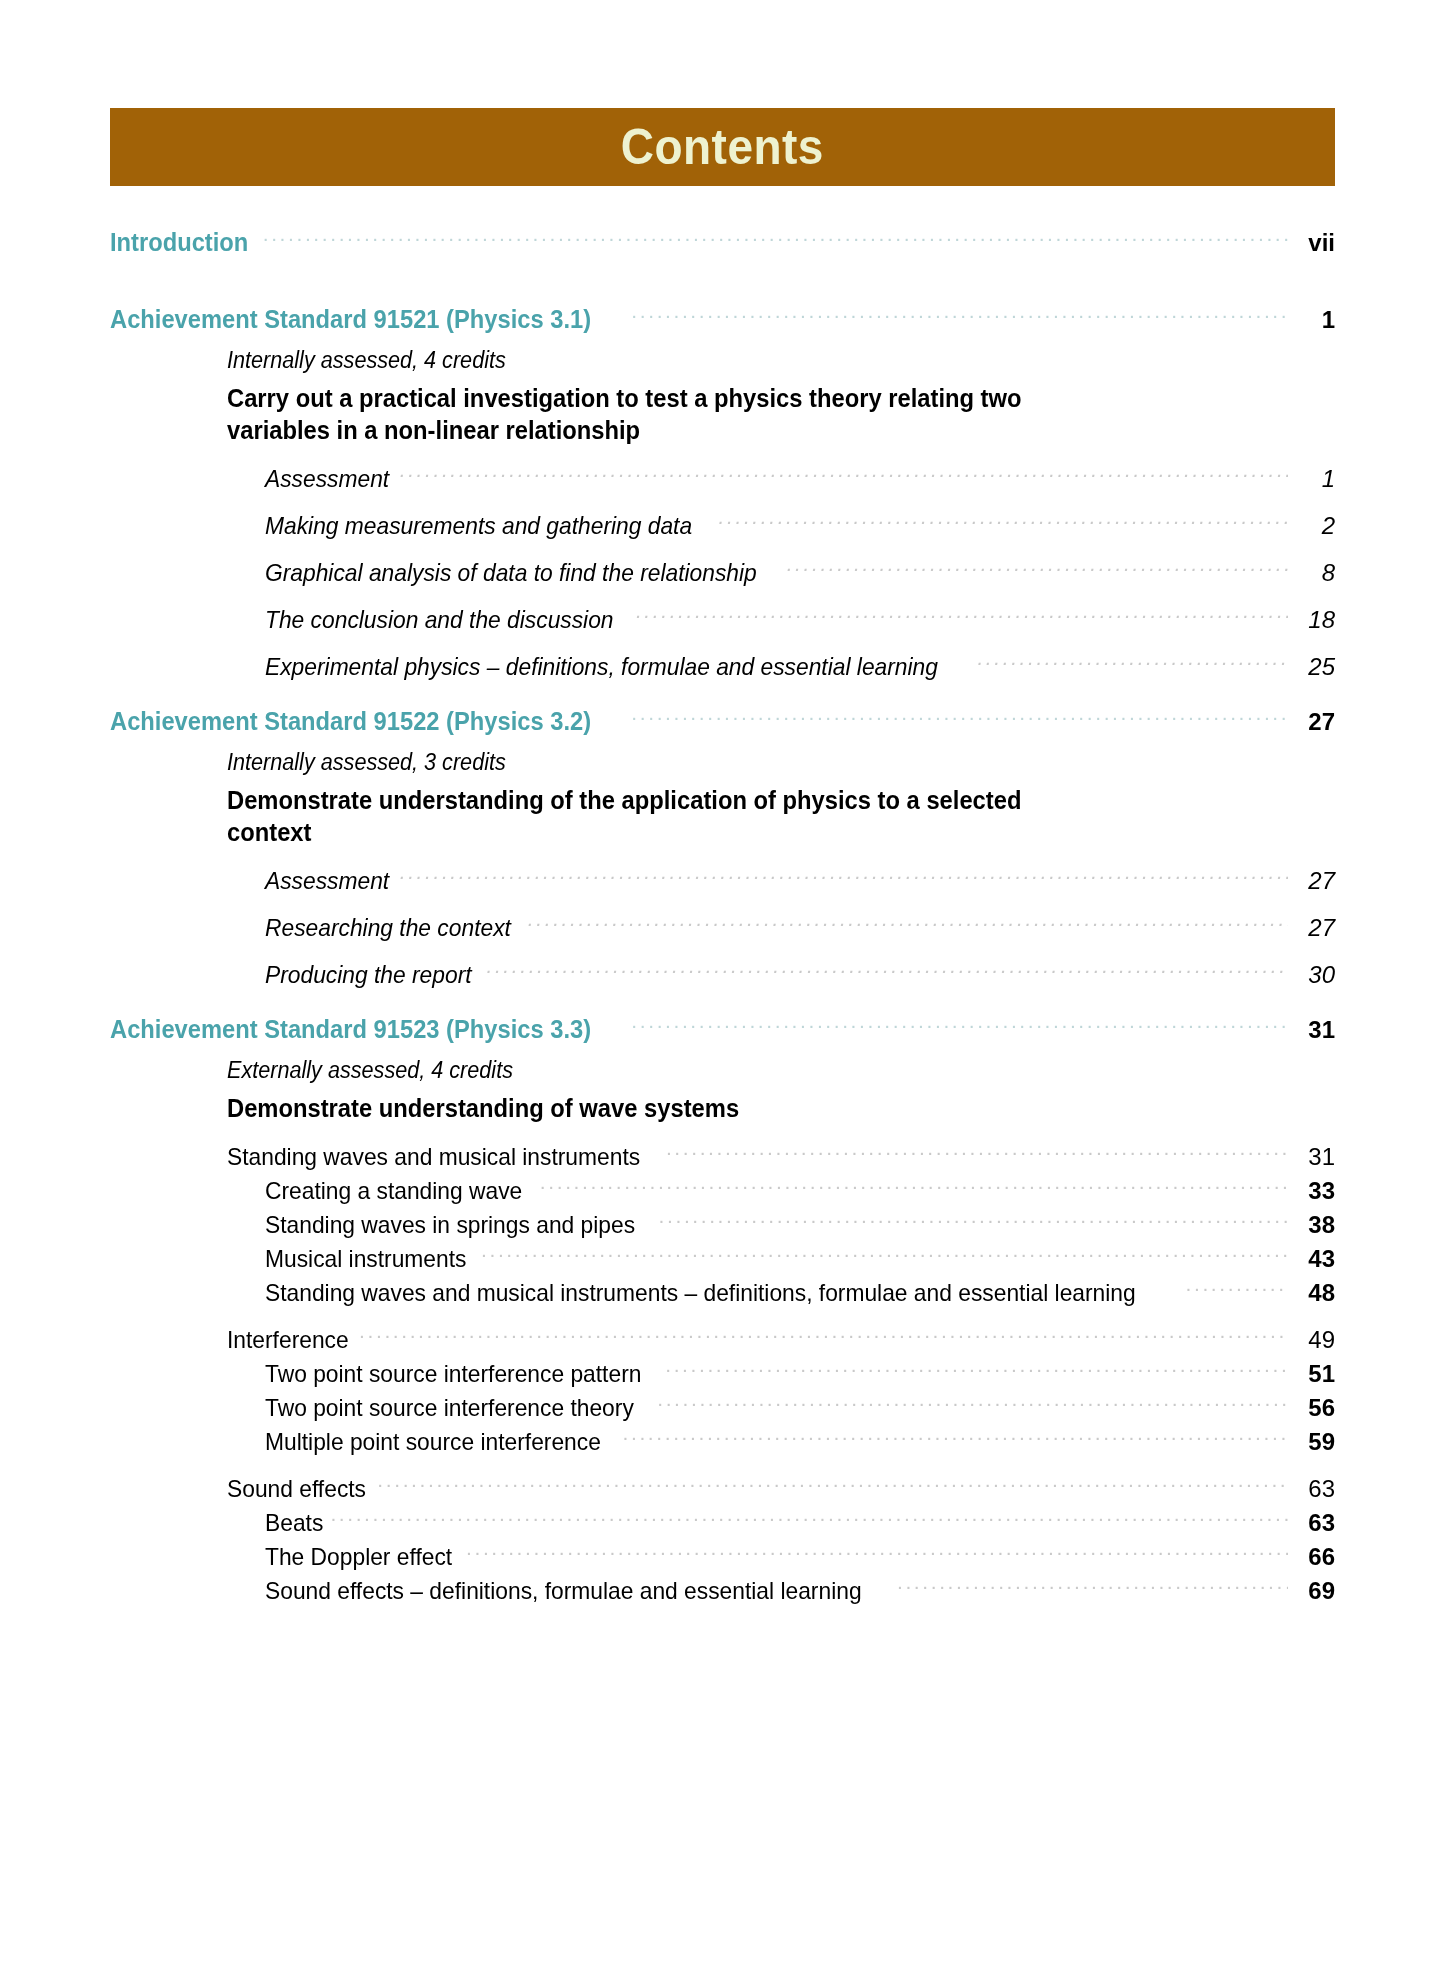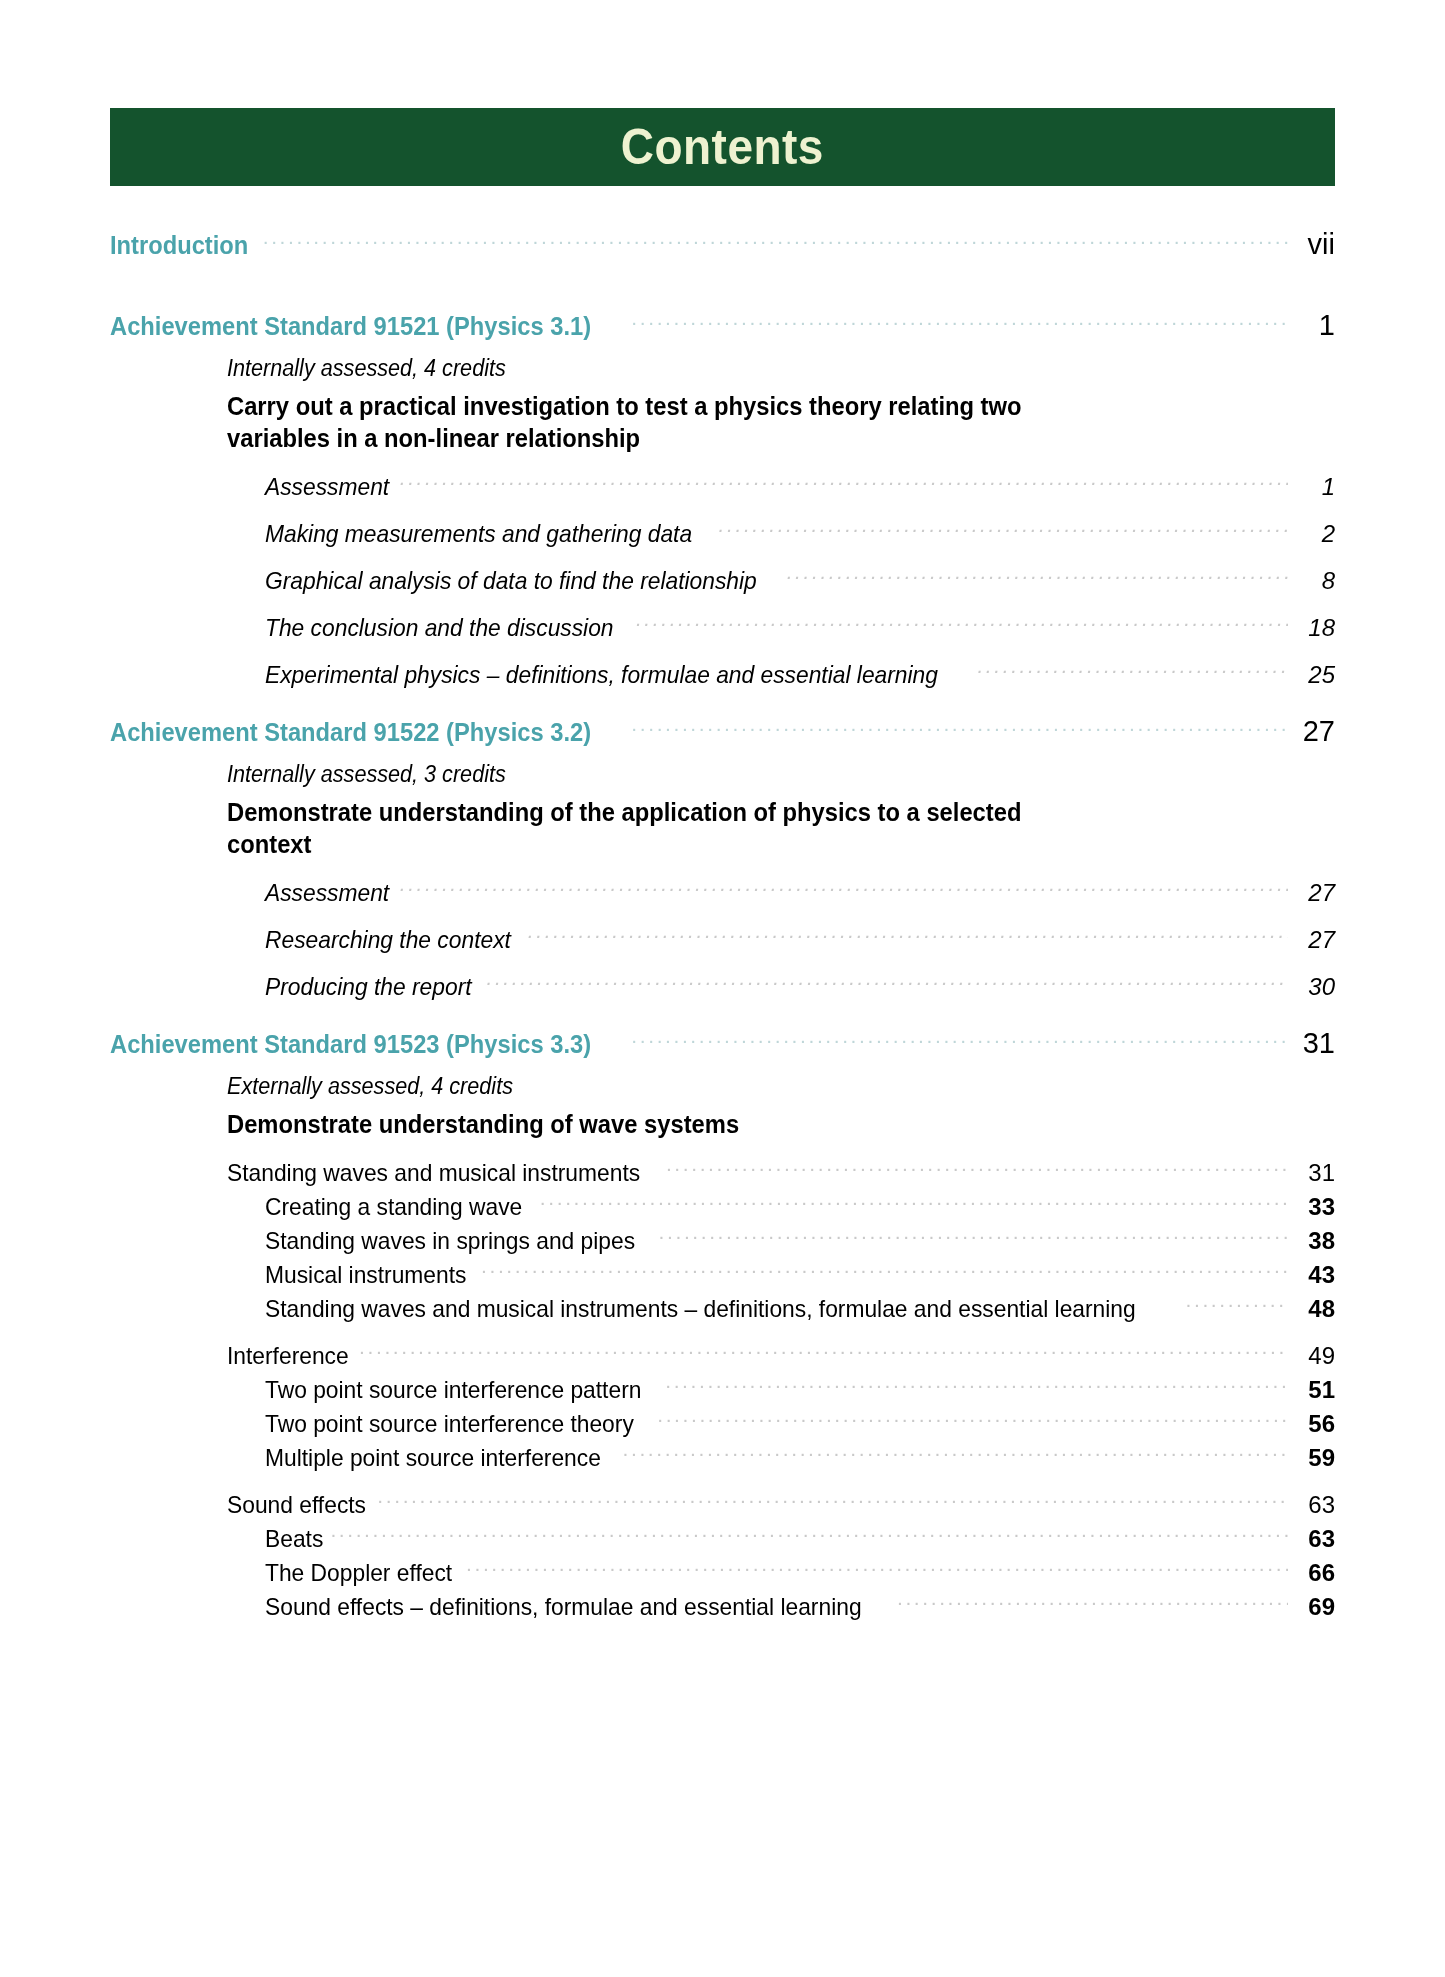--- a/index.html
+++ b/index.html
@@ -24,21 +24,21 @@
     position: relative;
   }
 
   
   .contents-banner {
     position: absolute;
     left: 110px;
     top: 108px;
     width: 1225px;
     height: 78px;
-    background: #14532d;
+    background: #a16207;
     display: flex;
     align-items: center;
     justify-content: center;
   }
   .contents-banner-title {
     font-size: 50px;
     font-weight: bold;
     color: #eef2d0;
     letter-spacing: 0.5px;
     line-height: 1;
@@ -101,23 +101,23 @@
   .row.major .label,
   .row.major .pageno {
     font-size: 25.5px;
     font-weight: bold;
     color: #4aa3ab;
     transform: scaleX(0.93);
     transform-origin: left center;
   }
   .row.major .pageno {
     color: #000000;
-    font-weight: normal;
+    font-weight: bold;
     transform: scaleX(1);
-    font-size: 29px;
+    font-size: 24px;
   }
   .row.major .leader::before {
     color: #bfd6d8;
   }
 
   
   .credits {
     font-size: 23px;
     font-style: italic;
     color: #000000;

